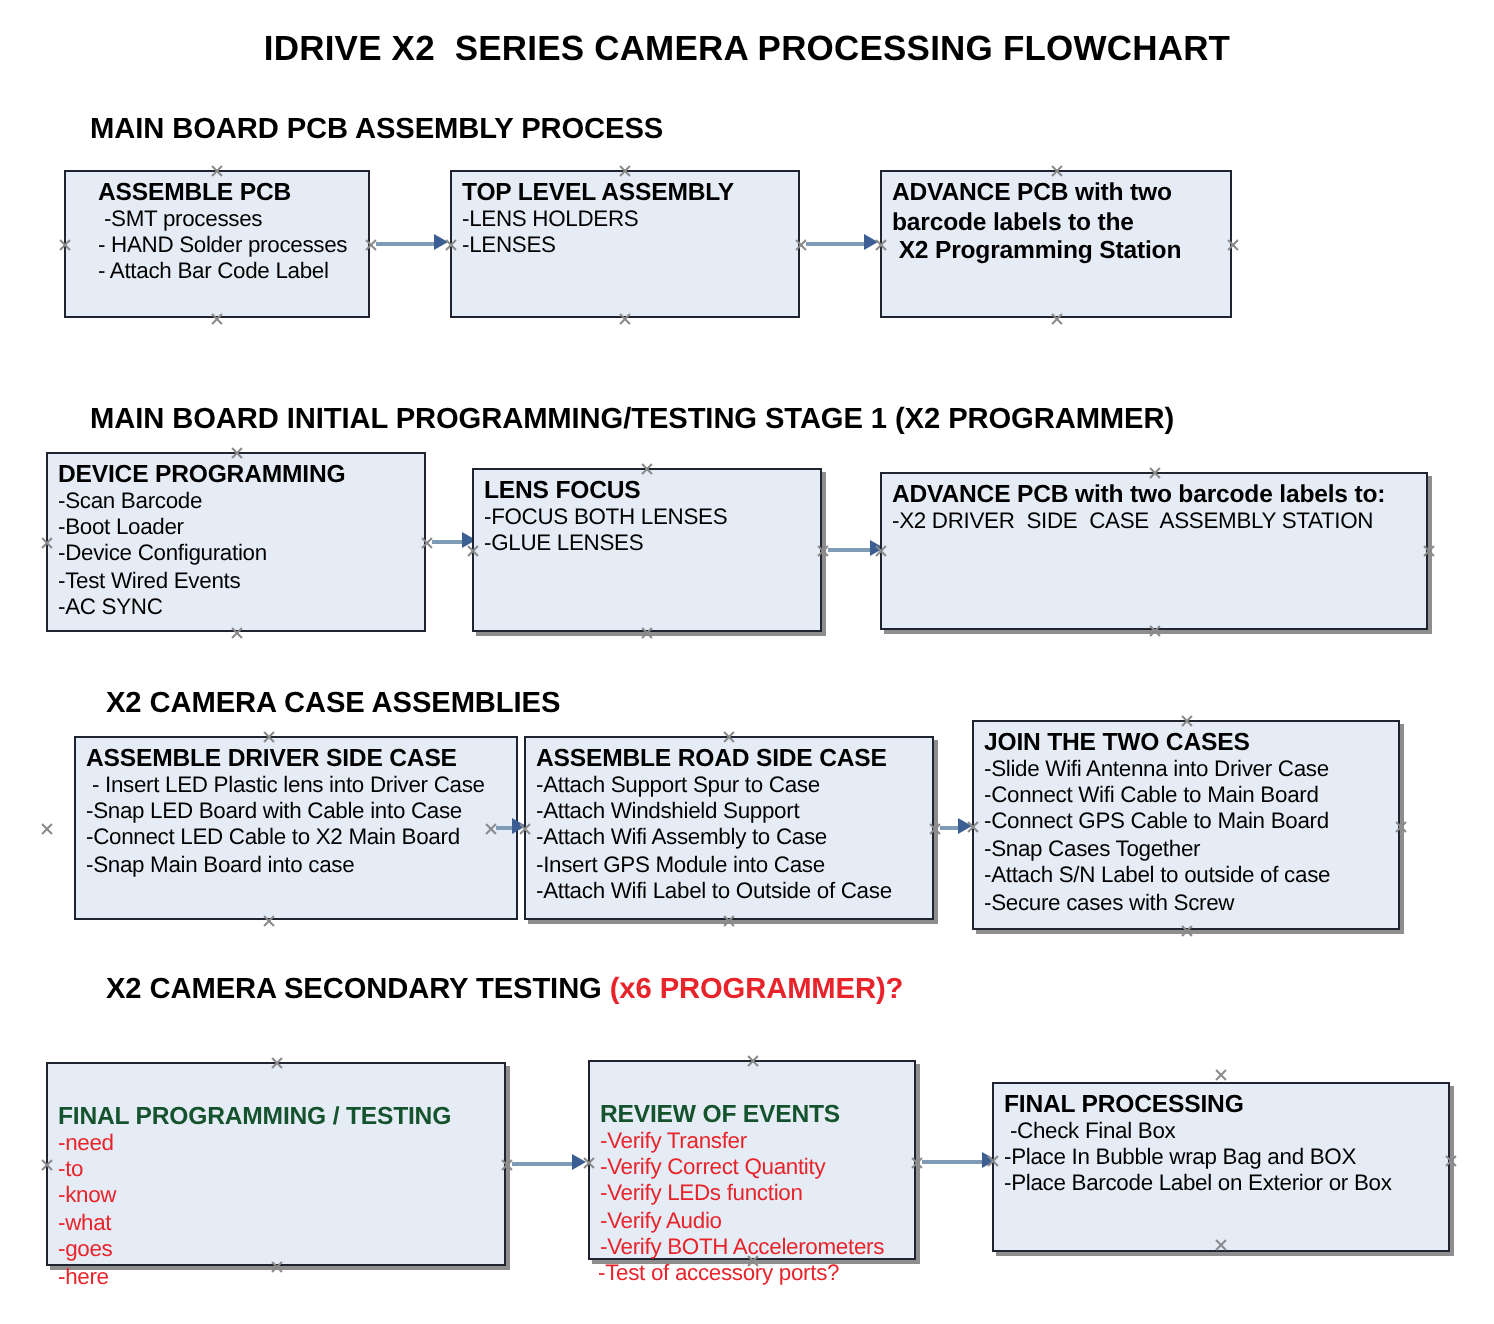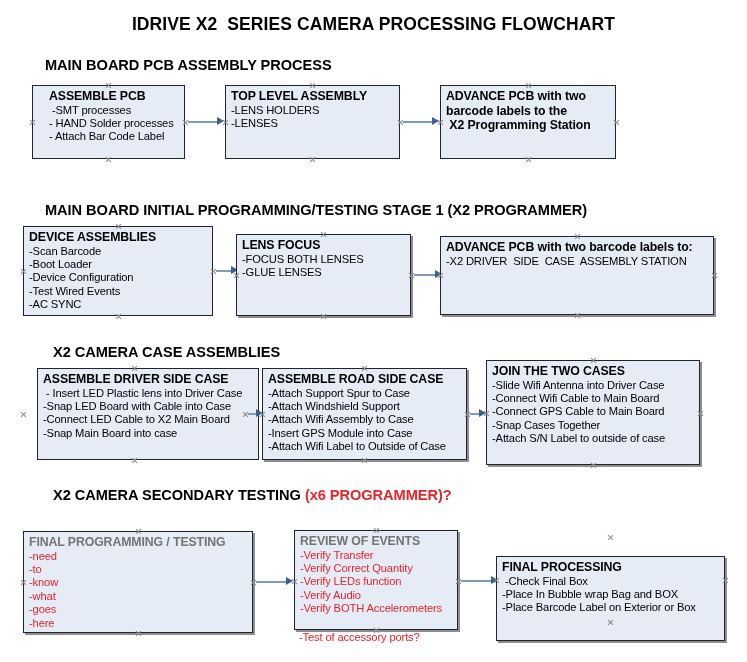--- a/index.html
+++ b/index.html
@@ -65,21 +65,21 @@
     line-height: 14.5px;
     white-space: pre;
     letter-spacing: -0.1px;
   }
   .node .n-line {
     font-size: 11.2px;
     line-height: 13.4px;
     white-space: pre;
     letter-spacing: -0.15px;
   }
-  .node.red .n-title { color: #737373; }
+  .node.red .n-title { color: #14532d; margin-top: 16px; }
   .node.red .n-line  { color: #e8232a; }
 
   
   .conn {
     position: absolute;
     height: 2px;
     background: #7f9bb5;
   }
   .conn-head {
     position: absolute;
@@ -160,21 +160,21 @@
     <div class="n-title"> X2 Programming Station</div>
   </div>
   <div class="handle" style="left:440px; top:122px;"></div>
   <div class="handle" style="left:528px; top:85px;"></div>
   <div class="handle" style="left:528px; top:159px;"></div>
   <div class="handle" style="left:616px; top:122px;"></div>
 
   <div class="section-heading" style="left:24px; top:202px;">MAIN BOARD INITIAL PROGRAMMING/TESTING STAGE 1 (X2 PROGRAMMER)</div>
 
   <div class="node" style="left:23px; top:226px; width:190px; height:90px;">
-    <div class="n-title">DEVICE ASSEMBLIES</div>
+    <div class="n-title">DEVICE PROGRAMMING</div>
     <div class="n-line">-Scan Barcode</div>
     <div class="n-line">-Boot Loader</div>
     <div class="n-line">-Device Configuration</div>
     <div class="n-line">-Test Wired Events</div>
     <div class="n-line">-AC SYNC</div>
   </div>
   <div class="handle" style="left:23px;  top:271px;"></div>
   <div class="handle" style="left:118px; top:226px;"></div>
   <div class="handle" style="left:118px; top:316px;"></div>
   <div class="handle" style="left:213px; top:271px;"></div>
@@ -237,20 +237,21 @@
   <div class="conn" style="left:470px; top:413px; width:10px;"></div>
   <div class="conn-head" style="left:479px; top:409px;"></div>
 
   <div class="node shadowed" style="left:486px; top:360px; width:214px; height:105px;">
     <div class="n-title">JOIN THE TWO CASES</div>
     <div class="n-line">-Slide Wifi Antenna into Driver Case</div>
     <div class="n-line">-Connect Wifi Cable to Main Board</div>
     <div class="n-line">-Connect GPS Cable to Main Board</div>
     <div class="n-line">-Snap Cases Together</div>
     <div class="n-line">-Attach S/N Label to outside of case</div>
+    <div class="n-line">-Secure cases with Screw</div>
   </div>
   <div class="handle" style="left:486px; top:413px;"></div>
   <div class="handle" style="left:593px; top:360px;"></div>
   <div class="handle" style="left:593px; top:465px;"></div>
   <div class="handle" style="left:700px; top:413px;"></div>
 
   <div class="section-heading" style="left:32px; top:487px;"><span>X2 CAMERA SECONDARY TESTING </span><span class="hl-red">(x6 PROGRAMMER)?</span></div>
 
   <div class="node red shadowed" style="left:23px; top:531px; width:230px; height:102px;">
     <div class="n-title">FINAL PROGRAMMING / TESTING</div>
@@ -279,21 +280,21 @@
   </div>
   <div class="overflow-line" style="left:299px; top:631px;">-Test of accessory ports?</div>
   <div class="handle" style="left:294px; top:581px;"></div>
   <div class="handle" style="left:376px; top:530px;"></div>
   <div class="handle" style="left:376px; top:630px;"></div>
   <div class="handle" style="left:458px; top:581px;"></div>
 
   <div class="conn" style="left:461px; top:580px; width:31px;"></div>
   <div class="conn-head" style="left:491px; top:576px;"></div>
 
-  <div class="node shadowed" style="left:496px; top:556px; width:229px; height:85px;">
+  <div class="node shadowed" style="left:496px; top:541px; width:229px; height:85px;">
     <div class="n-title">FINAL PROCESSING</div>
     <div class="n-line"> -Check Final Box</div>
     <div class="n-line">-Place In Bubble wrap Bag and BOX</div>
     <div class="n-line">-Place Barcode Label on Exterior or Box</div>
   </div>
   <div class="handle" style="left:496px; top:580px;"></div>
   <div class="handle" style="left:610px; top:537px;"></div>
   <div class="handle" style="left:610px; top:622px;"></div>
   <div class="handle" style="left:725px; top:580px;"></div>
 

